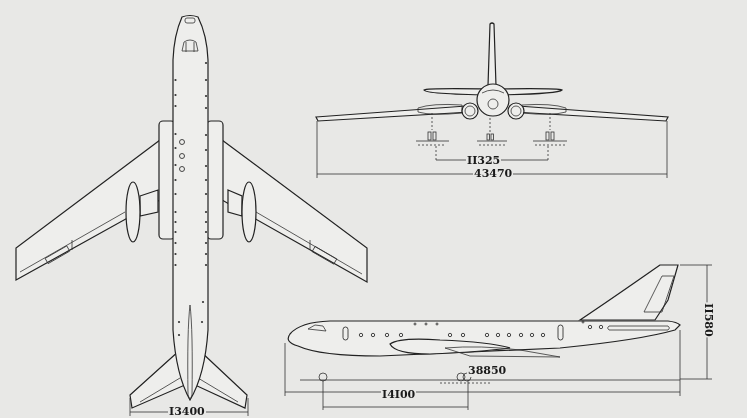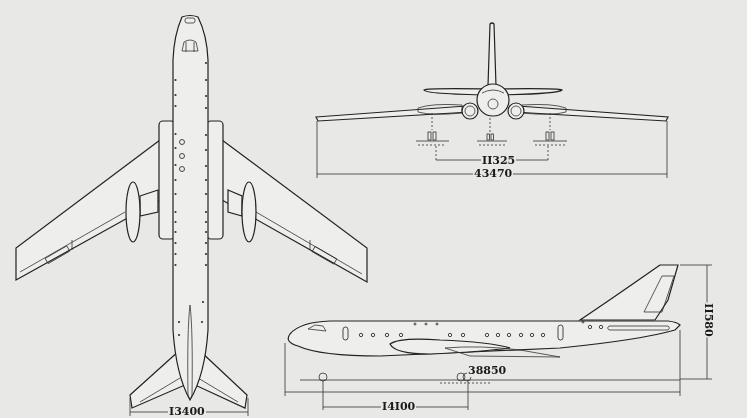--- a/index.html
+++ b/index.html
@@ -196,19 +196,19 @@
     <line class="thin" x1="323" y1="380" x2="323" y2="410"></line>
     <line class="thin" x1="468" y1="380" x2="468" y2="410"></line>
     <line class="thin" x1="323" y1="407" x2="468" y2="407"></line>
 
     <line class="thin" x1="680" y1="265" x2="712" y2="265"></line>
     <line class="thin" x1="680" y1="379" x2="712" y2="379"></line>
     <line class="thin" x1="707" y1="265" x2="707" y2="379"></line>
   </g>
 </svg>
 
-<span class="dim-label" style="left:481px;top:155px;">II325</span>
+<span class="dim-label" style="left:466px;top:155px;">II325</span>
 <span class="dim-label" style="left:473px;top:168px;">43470</span>
 <span class="dim-label" style="left:467px;top:365px;">38850</span>
-<span class="dim-label" style="left:381px;top:401px;">I4I00</span>
+<span class="dim-label" style="left:381px;top:389px;">I4I00</span>
 <span class="dim-label" style="left:168px;top:406px;">I3400</span>
 <span class="dim-label vert" style="left:690px;top:314px;">II580</span>
 </div>
 
 </body></html>

